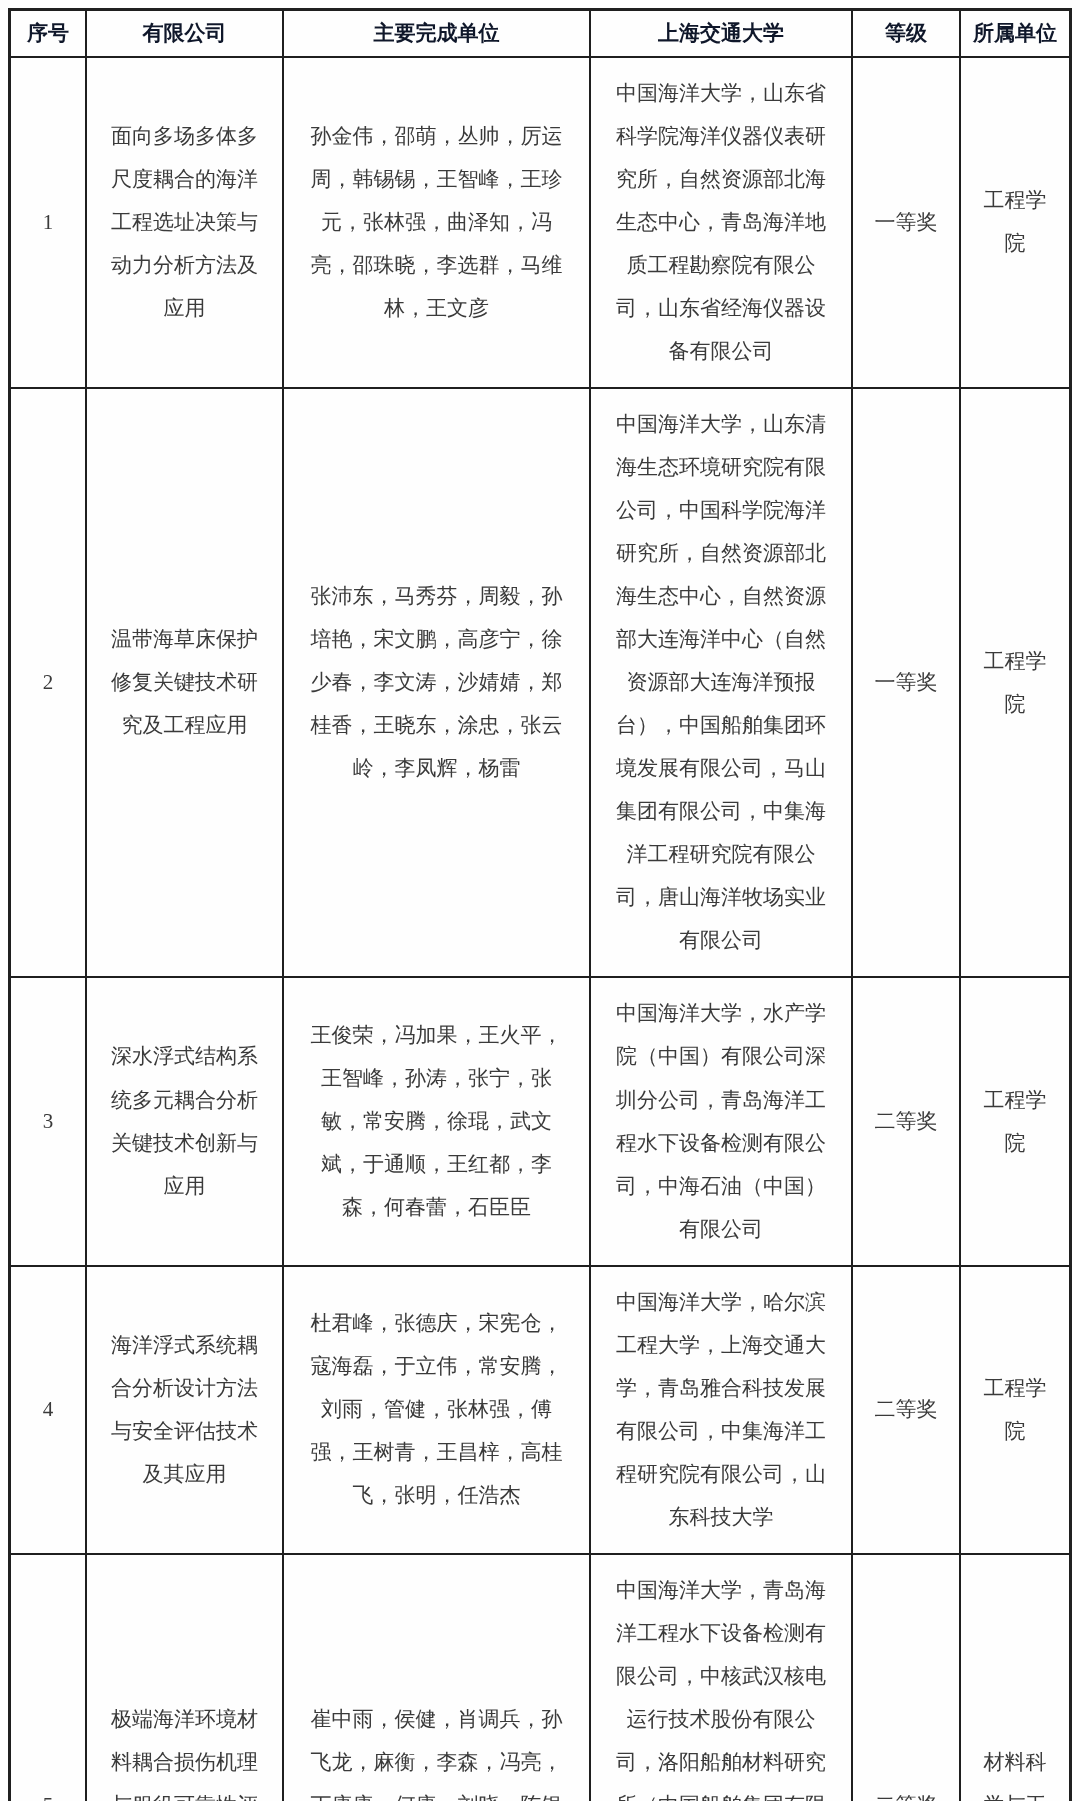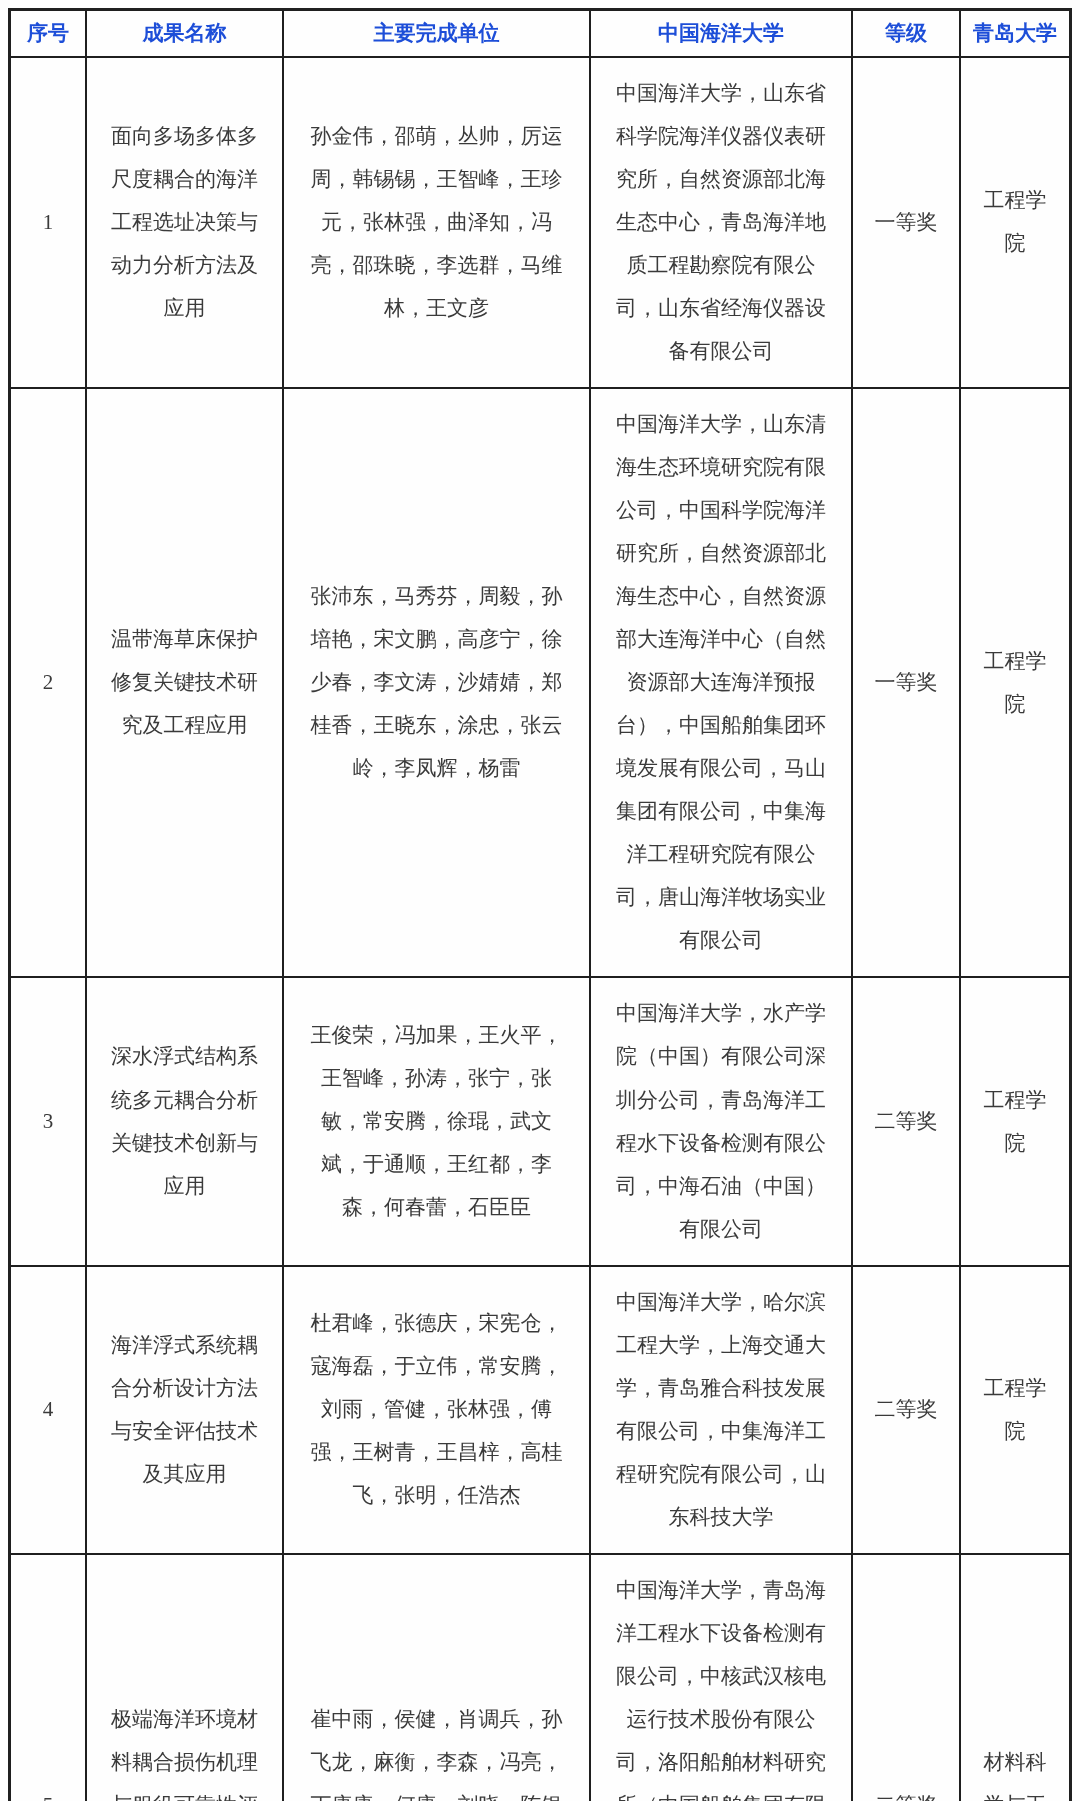--- a/index.html
+++ b/index.html
@@ -28,21 +28,21 @@
     vertical-align: middle;
     overflow-wrap: break-word;
   }
   table.awards thead tr {
     height: 47px;
   }
   table.awards th {
     font-family: "Liberation Sans", sans-serif;
     font-weight: bold;
     font-size: 21px;
-    color: #1d4ed8;
+    color: #0f172a;
     padding: 2px 4px;
   }
   table.awards td {
     font-family: "Liberation Serif", serif;
     font-size: 21px;
     line-height: 2.05;
     color: #3a3a3a;
     padding: 14px 16px;
     margin-top: 48px;
   }
@@ -74,25 +74,25 @@
       <col style="width:7.2%">
       <col style="width:18.6%">
       <col style="width:28.9%">
       <col style="width:24.7%">
       <col style="width:10.2%">
       <col style="width:10.4%">
     </colgroup>
     <thead>
       <tr>
         <th>序号</th>
-        <th>成果名称</th>
+        <th>有限公司</th>
         <th>主要完成单位</th>
-        <th>中国海洋大学</th>
+        <th>上海交通大学</th>
         <th>等级</th>
-        <th>青岛大学</th>
+        <th>所属单位</th>
       </tr>
     </thead>
     <tbody>
   <tr>
     <td class="c-index">1</td>
     <td class="c-name">面向多场多体多尺度耦合的海洋工程选址决策与动力分析方法及应用</td>
     <td class="c-people">孙金伟，邵萌，丛帅，厉运周，韩锡锡，王智峰，王珍元，张林强，曲泽知，冯亮，邵珠晓，李选群，马维林，王文彦</td>
     <td class="c-units">中国海洋大学，山东省科学院海洋仪器仪表研究所，自然资源部北海生态中心，青岛海洋地质工程勘察院有限公司，山东省经海仪器设备有限公司</td>
     <td class="c-grade">一等奖</td>
     <td class="c-dept">工程学院</td>

